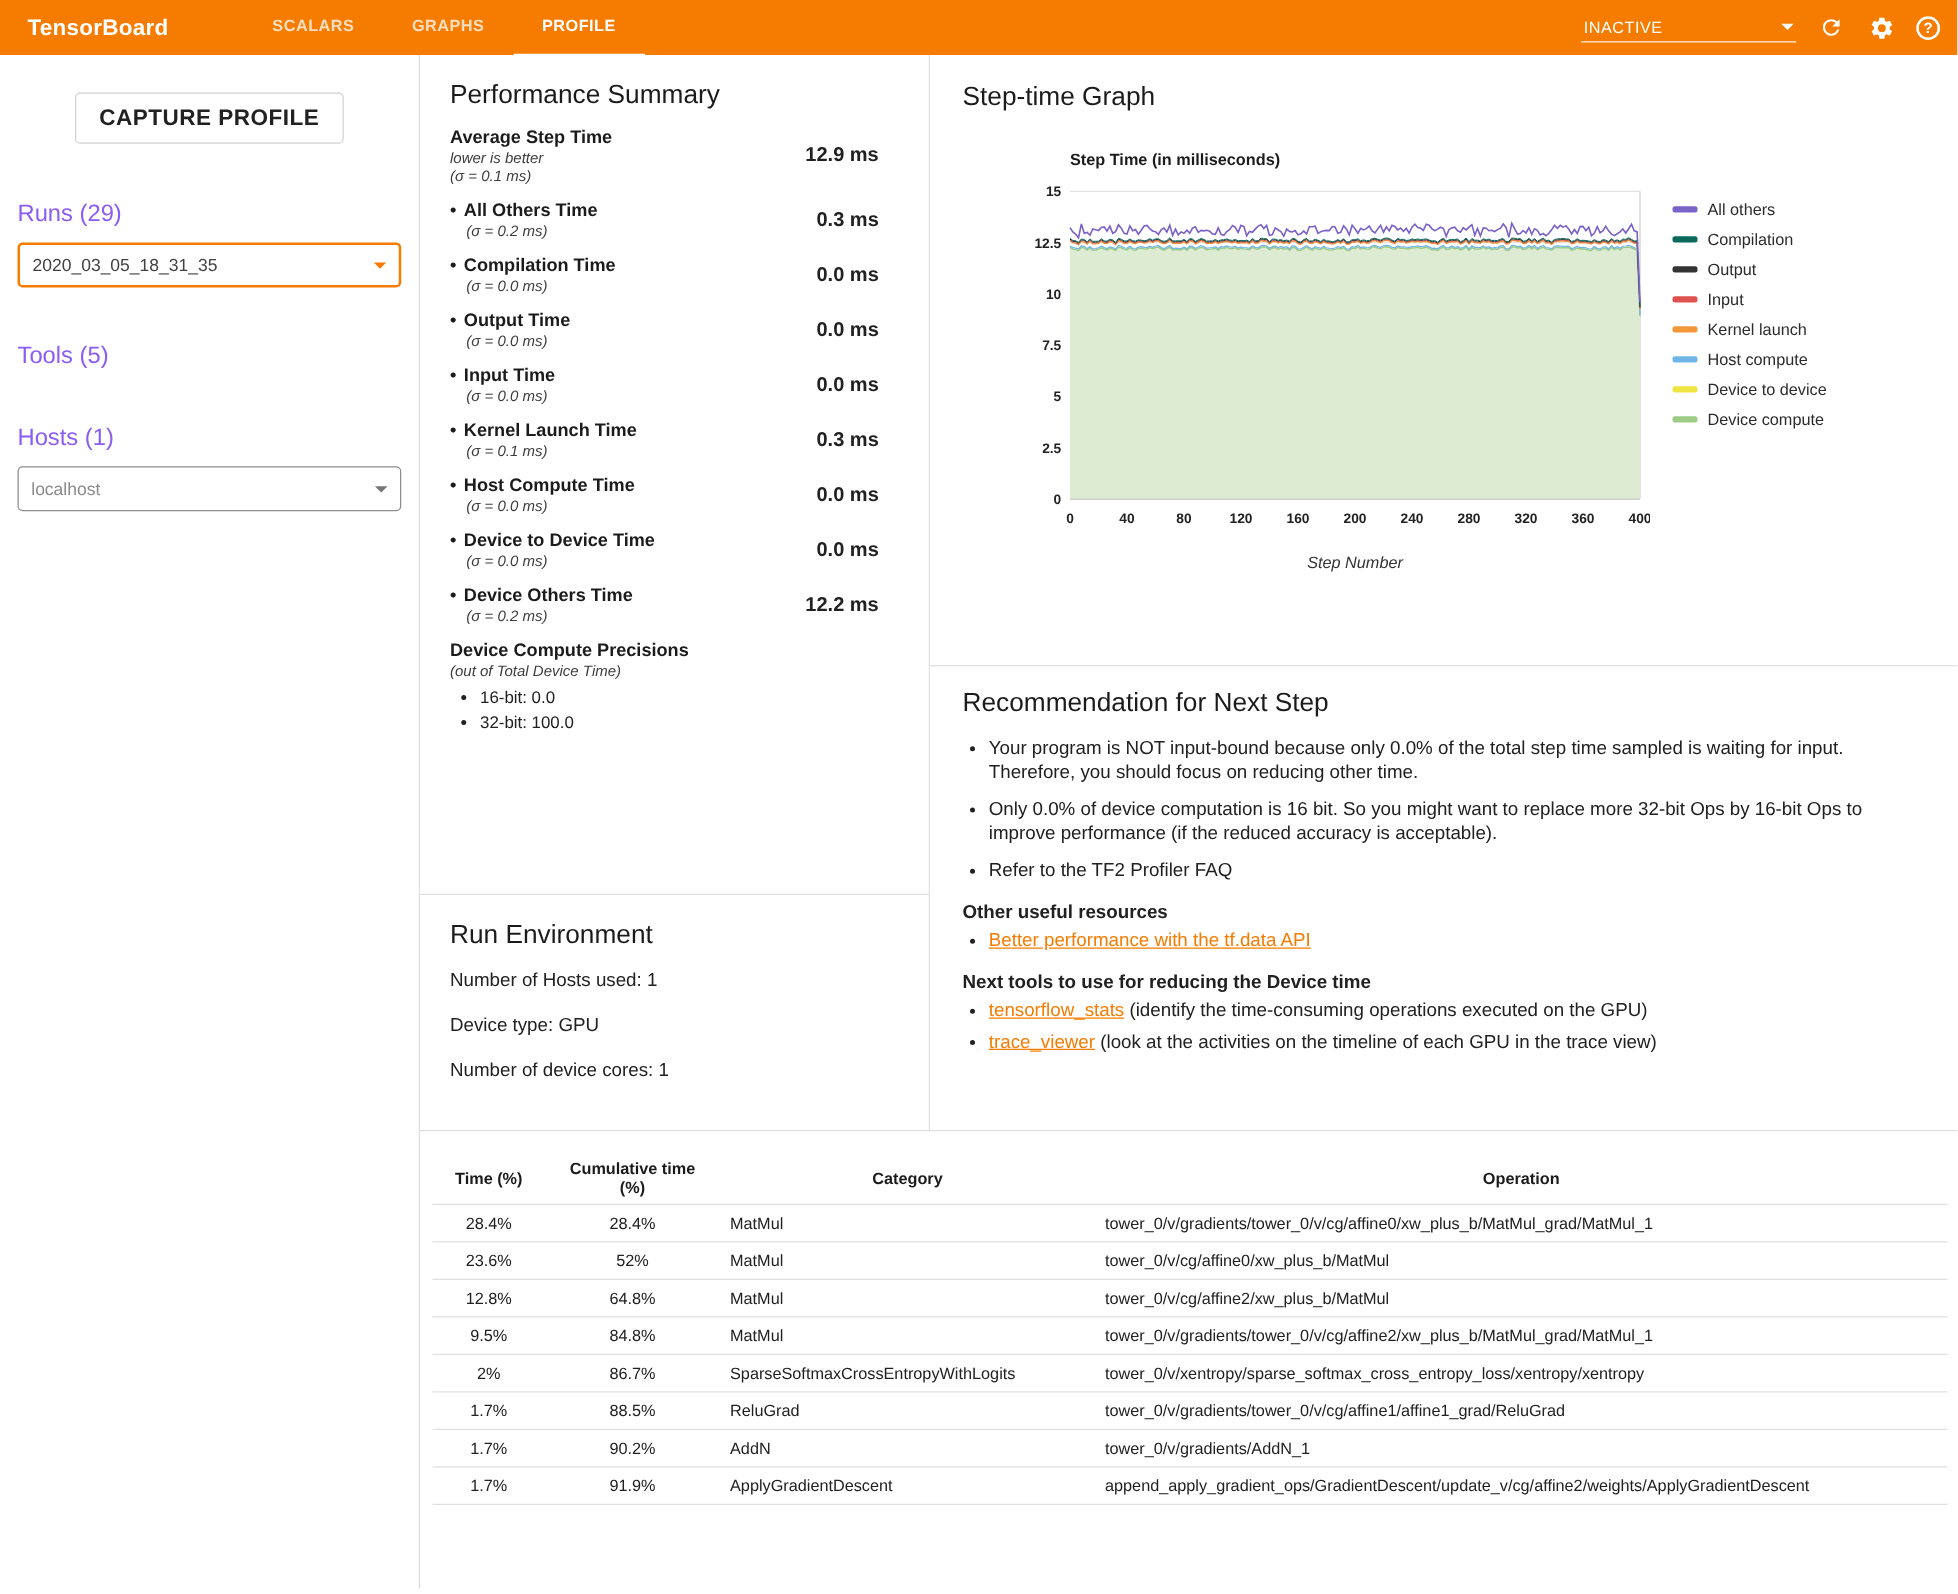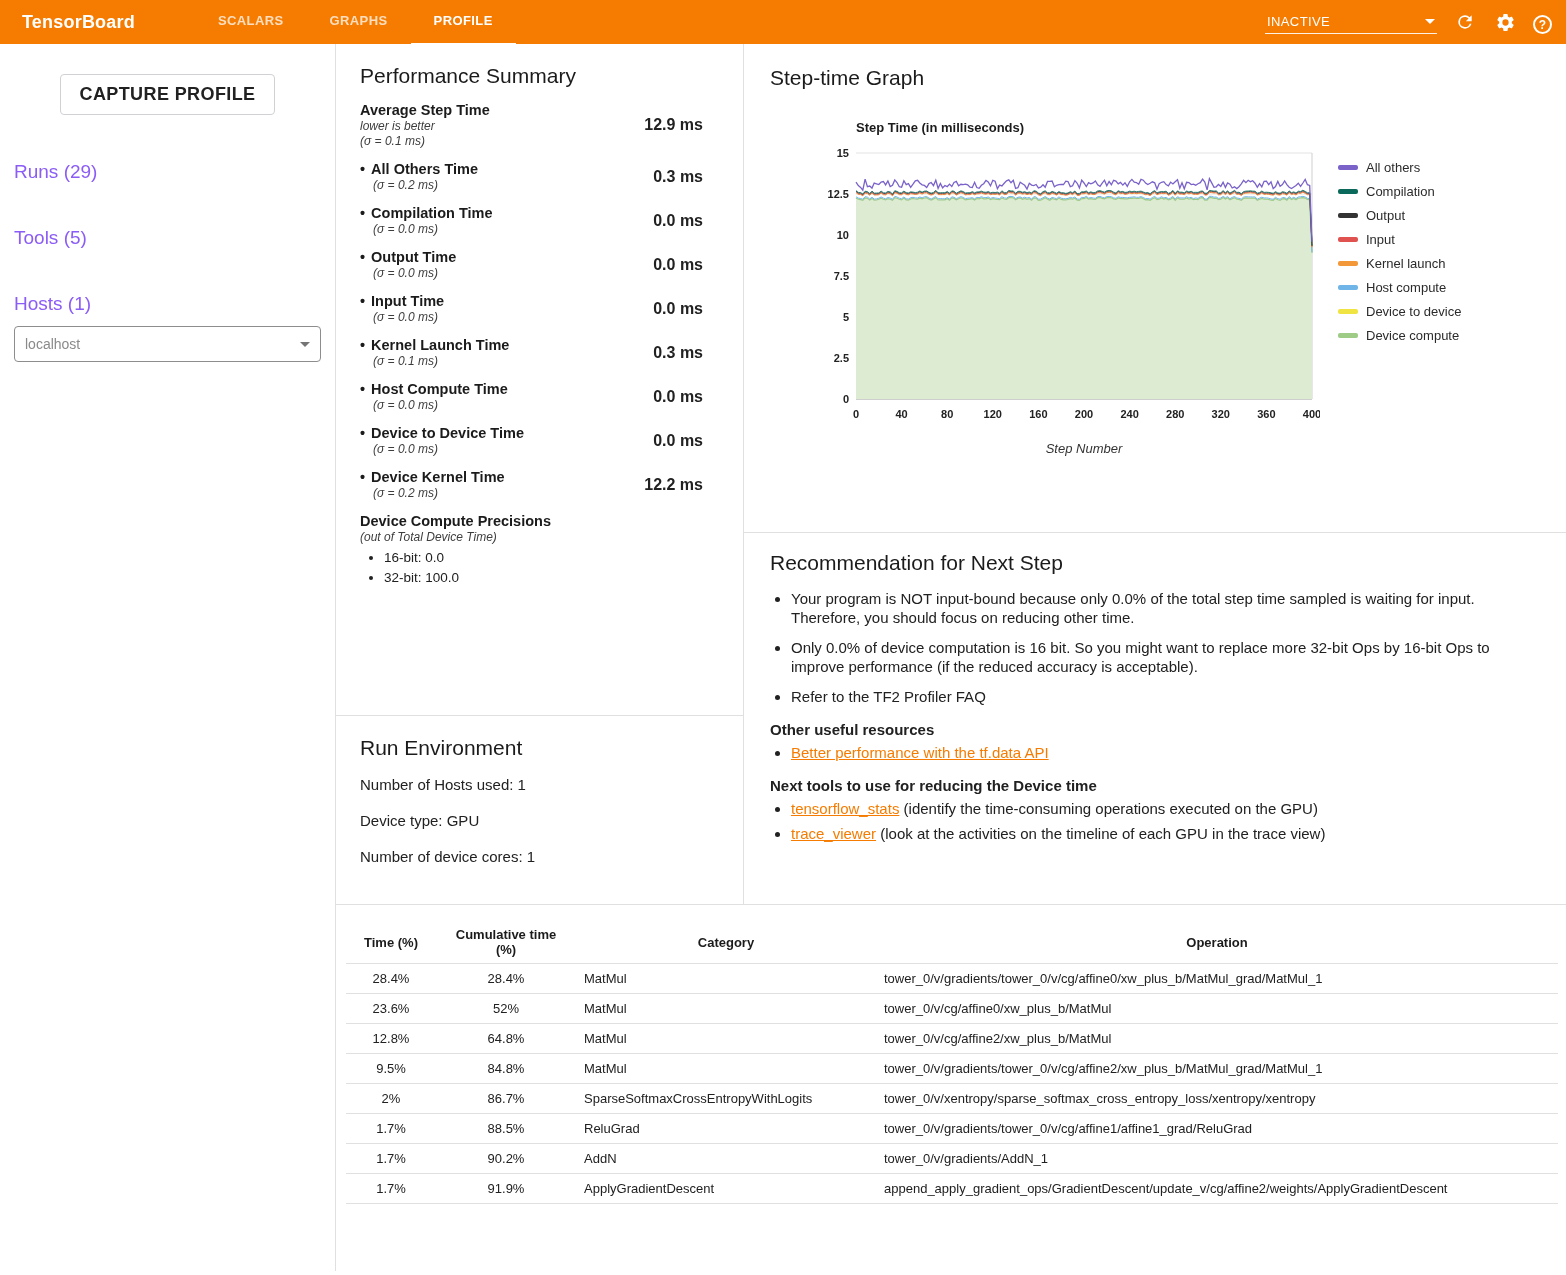--- a/index.html
+++ b/index.html
@@ -6,21 +6,21 @@
   html,body{width:1566px;height:1275px;overflow:hidden;background:#fff;
     font-family:"Liberation Sans",sans-serif;color:#212121}
 
   
   .topbar{height:44px;background:#f57c00;display:flex;align-items:center;padding:0 14px;color:#fff}
   .brand{font-size:18px;font-weight:700;letter-spacing:.2px;margin:0 60px 0 8px}
   .tabs{display:flex;height:48px}
   .tab{display:flex;align-items:center;padding:0 23px;font-size:13px;font-weight:700;
     letter-spacing:.4px;color:rgba(255,255,255,.75);cursor:pointer;border-bottom:3px solid transparent}
   .tab.active{color:#fff;border-bottom-color:#fff}
-  .hright{margin-left:auto;display:flex;align-items:flex-end;gap:16px}
+  .hright{margin-left:auto;display:flex;align-items:center;gap:16px}
   .status-select{width:172px;display:flex;justify-content:space-between;align-items:center;
     border-bottom:1px solid rgba(255,255,255,.9);padding:4px 2px;font-size:13px;letter-spacing:.4px;cursor:pointer}
   .arrow-down-w{width:0;height:0;border-left:5px solid transparent;border-right:5px solid transparent;border-top:5px solid #fff}
   .icon-btn{display:flex;align-items:center;justify-content:center;width:24px;height:24px;cursor:pointer}
   .help-circle{width:19px;height:19px;border:2px solid #fff;border-radius:50%;display:flex;
     align-items:center;justify-content:center;font-size:12px;font-weight:700}
 
   
   .page{display:flex;height:1227px}
   .sidebar{width:335px;flex:none;padding-top:2px}
@@ -127,20 +127,24 @@
     <span class="help-circle">?</span>
   </div>
 </header>
 
 <div class="page">
 
   <aside class="sidebar">
     <button class="cap-btn">CAPTURE PROFILE</button>
 
     <div class="grp-label first">Runs (29)</div>
+    <div class="selbox accent">
+      <span>2020_03_05_18_31_35</span>
+      <span class="arrow-down orange"></span>
+    </div>
 
     <div class="grp-label next">Tools (5)</div>
 
     <div class="grp-label next">Hosts (1)</div>
     <div class="selbox">
       <span class="muted">localhost</span>
       <span class="arrow-down"></span>
     </div>
   </aside>
 
@@ -212,21 +216,21 @@
   <div class="perf-row">
     <div class="perf-left">
       <div class="perf-label"><span class="dot">•</span><span>Device to Device Time</span></div>
       <div class="perf-sub indent">(σ = 0.0 ms)</div>
     </div>
     <div class="perf-val">0.0 ms</div>
   </div>
 
   <div class="perf-row">
     <div class="perf-left">
-      <div class="perf-label"><span class="dot">•</span><span>Device Kernel Time</span></div>
+      <div class="perf-label"><span class="dot">•</span><span>Device Others Time</span></div>
       <div class="perf-sub indent">(σ = 0.2 ms)</div>
     </div>
     <div class="perf-val">12.2 ms</div>
   </div>
 </div>
 
           <div class="precisions">
             <div class="perf-label">Device Compute Precisions</div>
             <div class="perf-sub">(out of Total Device Time)</div>
             <ul class="prec-list" id="precision-list">

